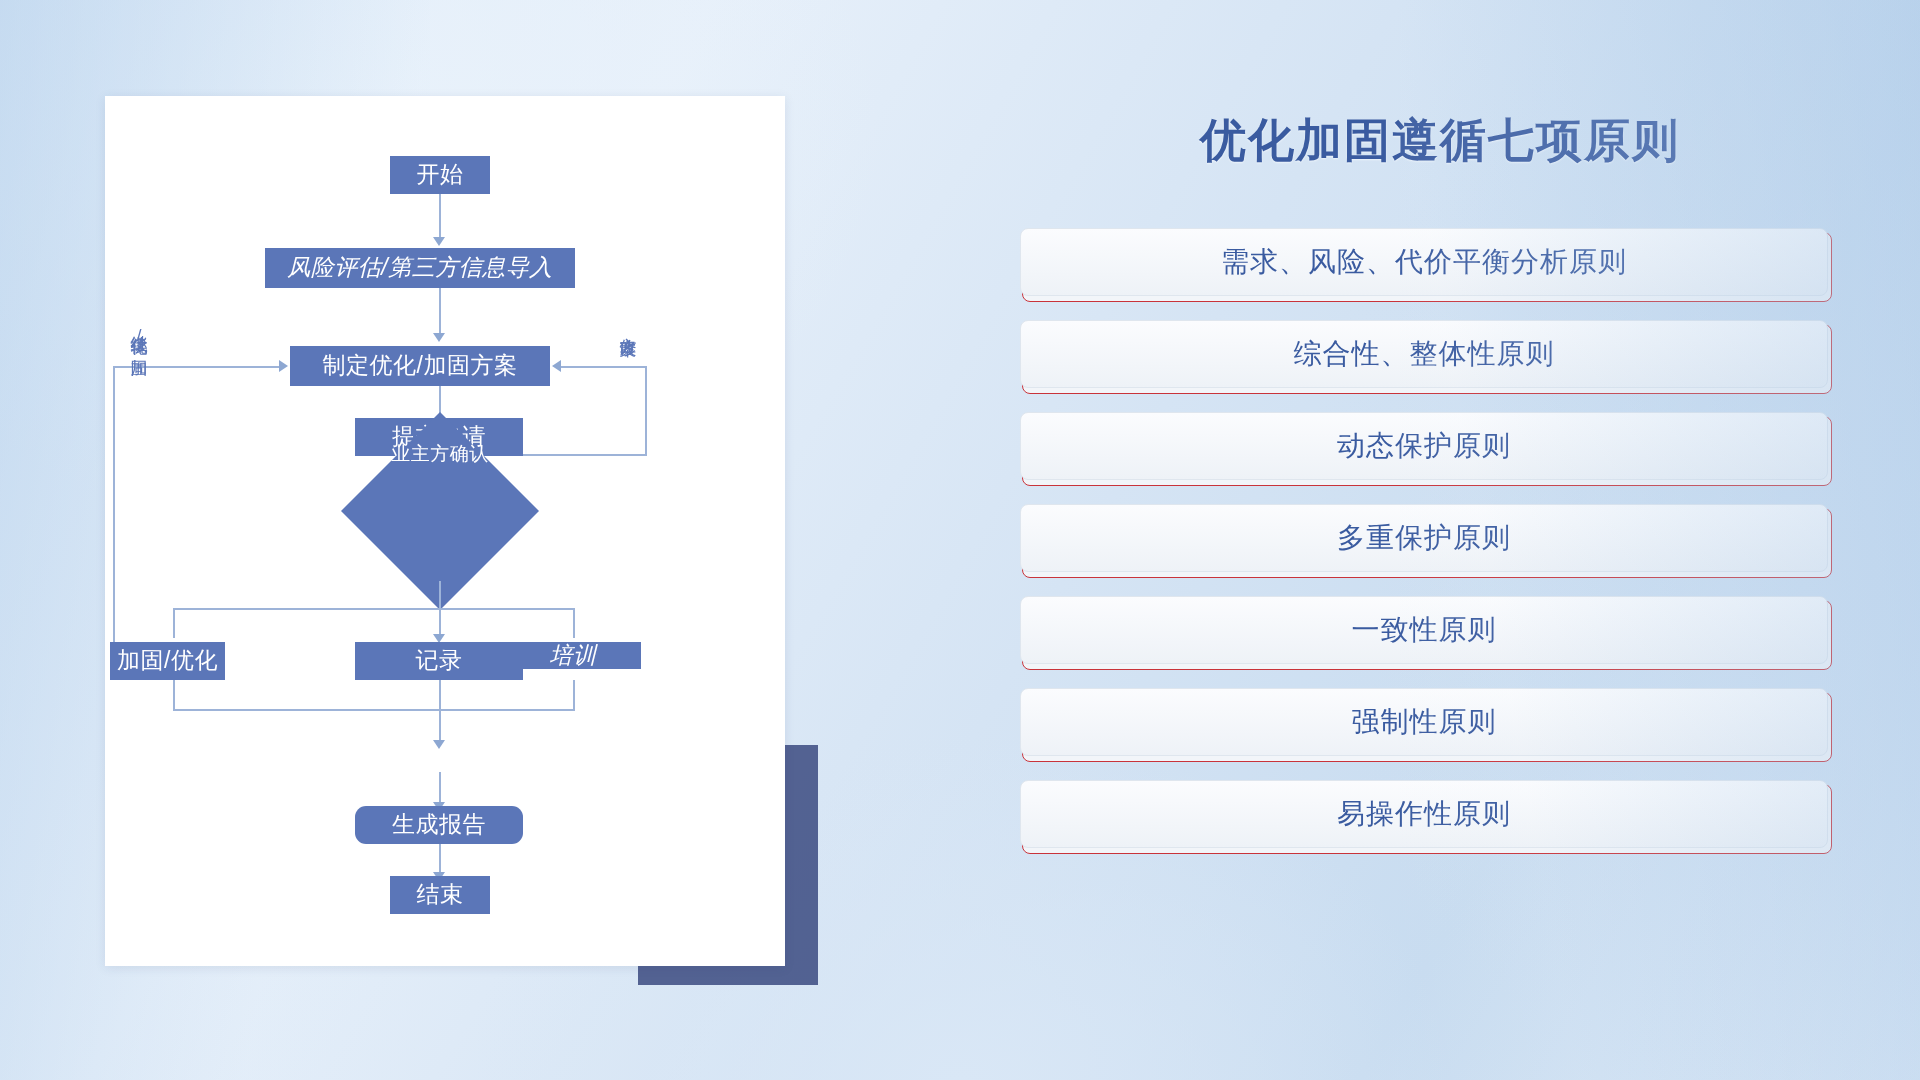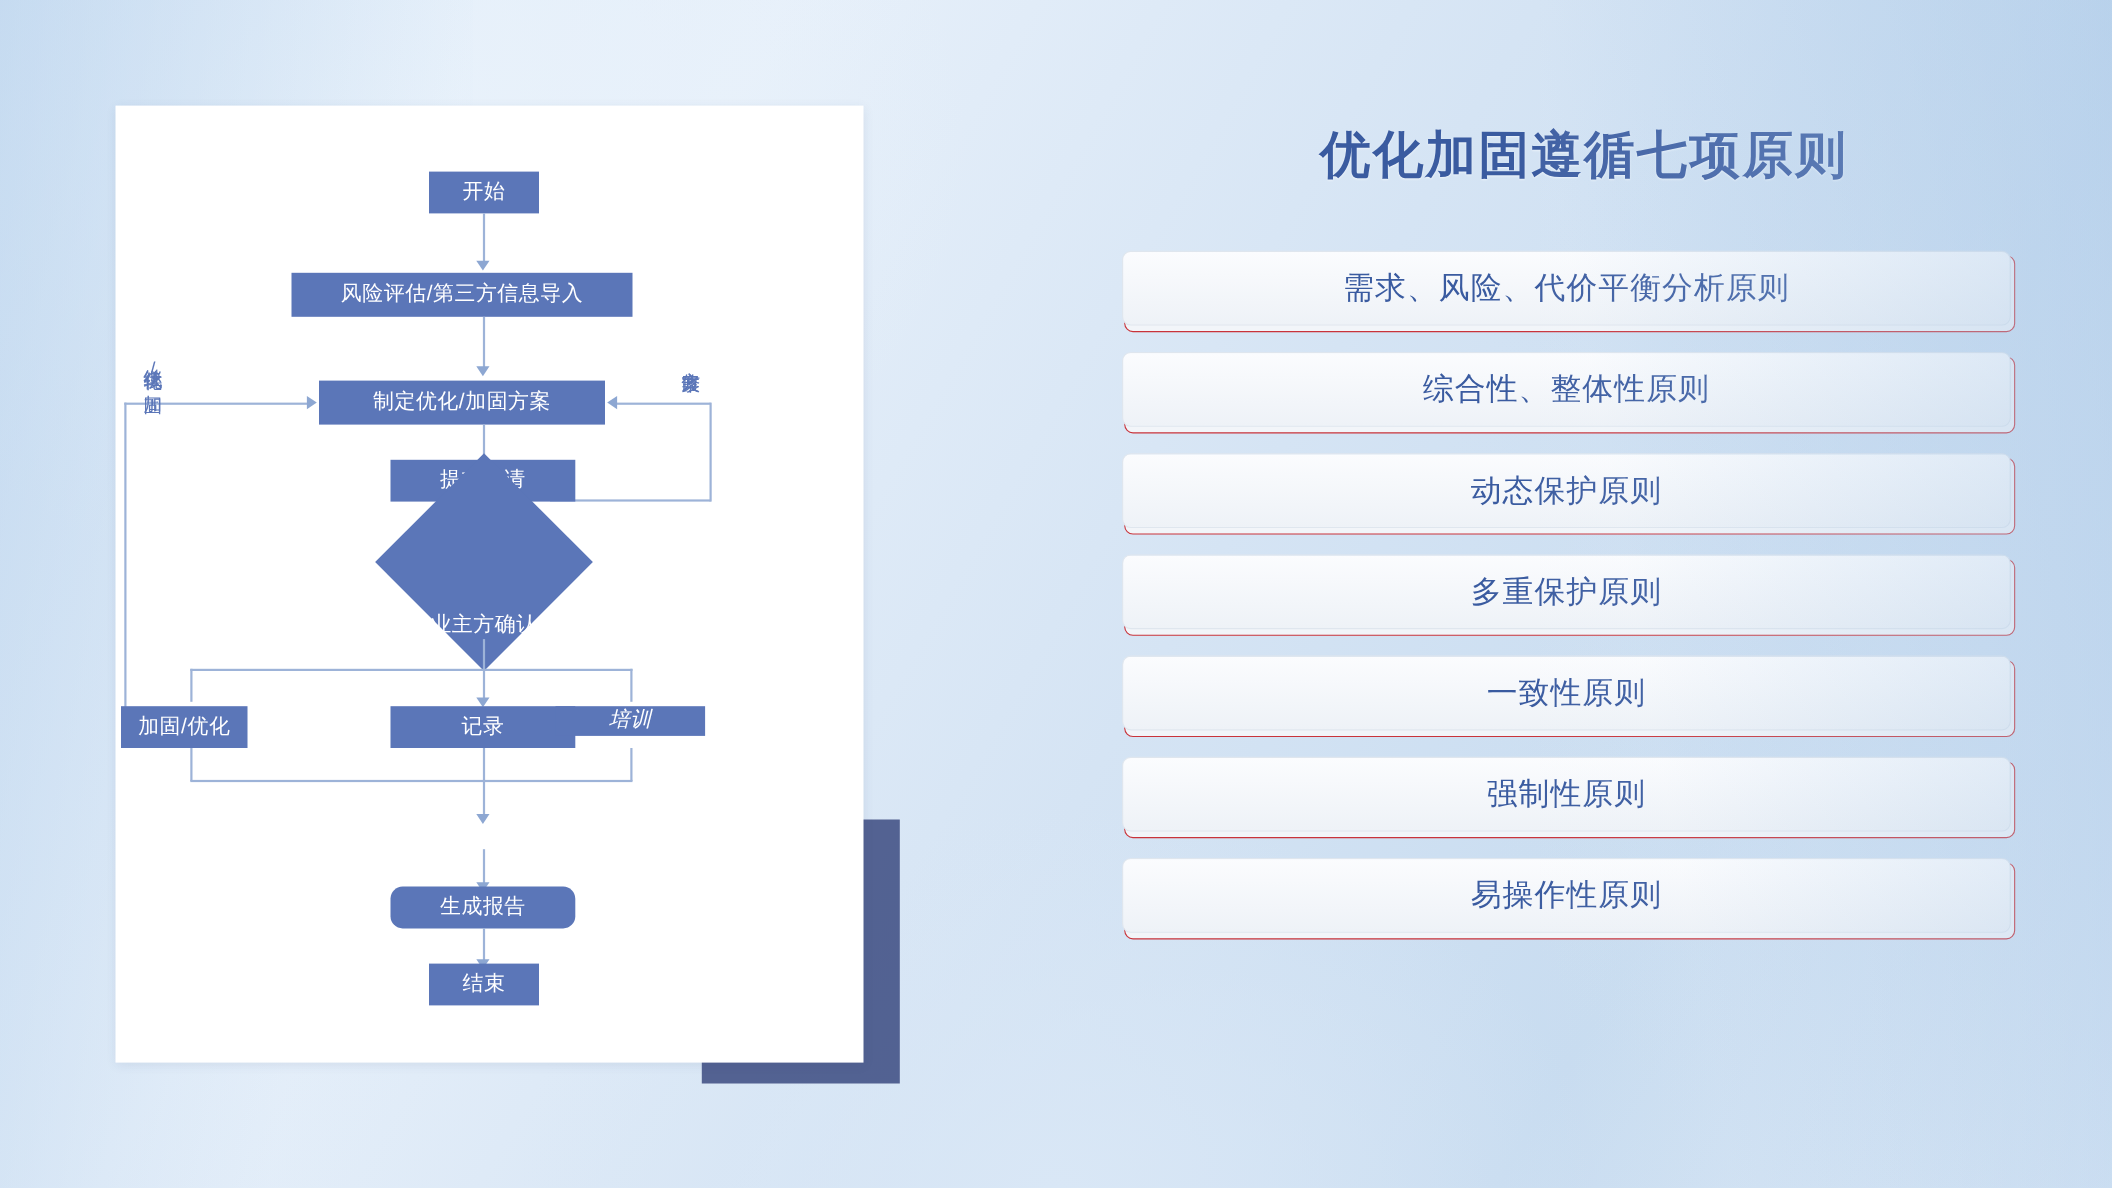--- a/index.html
+++ b/index.html
@@ -52,42 +52,42 @@
     width: 680px;
     height: 870px;
     background: #ffffff;
     box-shadow: 0 2px 10px rgba(40,60,110,0.10);
   }
 
   .node {
     position: absolute;
     background: #5b76b8;
     color: #ffffff;
-    font-size: 19px;
+    font-size: 23px;
     line-height: 1.2;
     display: flex;
     align-items: center;
     justify-content: center;
     text-align: center;
     letter-spacing: 0.5px;
     box-sizing: border-box;
   }
   .diamond-wrap {
     position: absolute;
   }
   .diamond {
     width: 100%;
     height: 100%;
     background: #5b76b8;
     transform: rotate(45deg);
   }
   .diamond-label {
     position: absolute;
     left: 0; top: 0; width: 100%; height: 100%;
-    display: flex; align-items: flex-end; justify-content: center;
+    display: flex; align-items: flex-start; justify-content: center;
     color: #fff;
     font-size: 19px;
     letter-spacing: 0.5px;
   }
 
   .vline {
     position: absolute;
     width: 1.5px;
     background: #9db3d8;
   }
@@ -181,21 +181,21 @@
   <div class="shadow-block"></div>
 
   <div class="card">
 
     <div class="node" style="left:285px; top:60px; width:100px; height:38px;">
       <span>开始</span>
     </div>
     <div class="vline" style="left:334px; top:98px; height:45px;"></div>
     <div class="arrow-down" style="left:328px; top:141px;"></div>
 
-    <div class="node" style="left:160px; top:152px; width:310px; height:40px;">
+    <div class="node" style="left:160px; top:152px; width:310px; height:40px;font-style:italic;">
       <span>风险评估/第三方信息导入</span>
     </div>
     <div class="vline" style="left:334px; top:192px; height:47px;"></div>
     <div class="arrow-down" style="left:328px; top:237px;"></div>
 
     <div class="node" style="left:185px; top:250px; width:260px; height:40px;text-align:center;">
       <span>制定优化/加固方案</span>
     </div>
 
     <div class="vline" style="left:8px; top:270px; height:280px;"></div>

